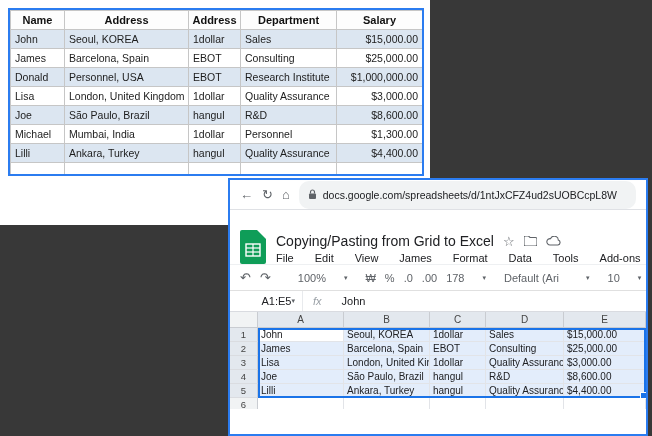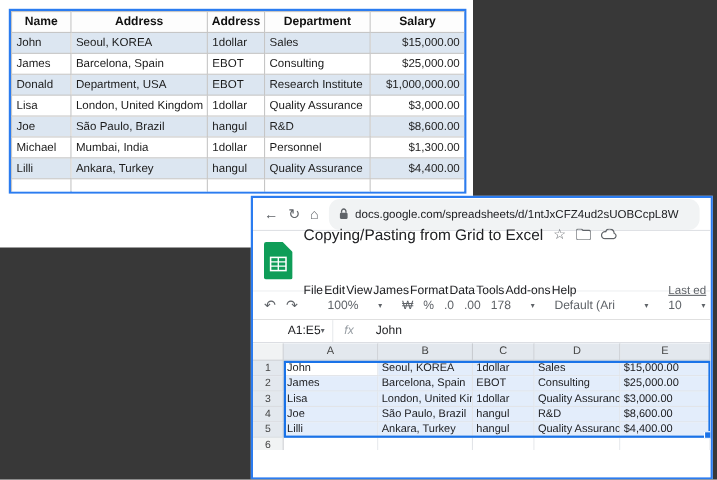--- a/index.html
+++ b/index.html
@@ -21,26 +21,26 @@
   .tab { position:absolute; left:10px; bottom:0; width:192px; height:21px; background:#fff; border-radius:8px 8px 0 0; display:flex; align-items:center; gap:6px; padding:0 7px; }
   .tab-title { flex:1; font-size:10px; color:#3c4043; white-space:nowrap; overflow:hidden; }
   .tab-close { font-size:11px; color:#5f6368; line-height:1; }
   .newtab { position:absolute; left:212px; top:4px; width:18px; height:18px; text-align:center; line-height:17px; font-size:13px; color:#5f6368; }
 
   .navbar { height:30px; display:flex; align-items:center; gap:9px; padding:0 10px; background:#fff; border-bottom:1px solid #dfe1e5; }
   .nav-ic { font-size:13px; color:#5f6368; line-height:1; }
   .omnibox { flex:1; min-width:0; height:28px; background:#f1f3f4; border-radius:10px; display:flex; align-items:center; gap:6px; padding:0 9px; overflow:hidden; }
   .url { font-size:10.5px; color:#202124; white-space:nowrap; overflow:hidden; }
 
-  .sh-header { height:54px; display:flex; align-items:center; gap:10px; padding:0 4px 0 10px; background:#fff; }
+  .sh-header { height:54px; display:flex; align-items:flex-end; gap:10px; padding:0 4px 0 10px; background:#fff; }
   .sh-text { flex:1; min-width:0; display:flex; flex-direction:column; gap:3px; }
   .title-row { display:flex; align-items:center; gap:9px; }
   .sh-title { font-size:14px; color:#202124; white-space:nowrap; }
   .hdr-ic { font-size:13px; color:#5f6368; line-height:1; }
-  .menu-row { display:flex; align-items:center; gap:1px; font-size:11px; color:#202124;margin-top:34px; }
+  .menu-row { display:flex; align-items:center; gap:21px; font-size:11px; color:#202124; }
   .menu-item { white-space:nowrap; }
   .last-edit { margin-left:auto; font-size:10.5px; color:#5f6368; text-decoration:underline; white-space:nowrap; }
 
   .toolbar { height:27px; display:flex; align-items:center; gap:9px; padding:0 10px; background:#fff; border-top:1px solid #eef0f2; border-bottom:1px solid #e0e0e0; color:#5f6368; font-size:11px; }
   .tb-glyph { font-size:13px; line-height:1; }
   .sep { width:1px; height:14px; background:#dadce0; }
   .tb-text { display:flex; align-items:center; gap:18px; white-space:nowrap; }
   .caret { font-size:7px; color:#5f6368; }
   .font-name { display:inline-block; width:64px; overflow:hidden; white-space:nowrap; }
 
@@ -96,21 +96,21 @@
             </tr>
             <tr>
               <td>James</td>
               <td>Barcelona, Spain</td>
               <td>EBOT</td>
               <td>Consulting</td>
               <td class="num">$25,000.00</td>
             </tr>
             <tr class="band">
               <td>Donald</td>
-              <td>Department, USA</td>
+              <td>Personnel, USA</td>
               <td>EBOT</td>
               <td>Research Institute</td>
               <td class="num">$1,000,000.00</td>
             </tr>
             <tr>
               <td>Lisa</td>
               <td>London, United Kingdom</td>
               <td>1dollar</td>
               <td>Quality Assurance</td>
               <td class="num">$3,000.00</td>

